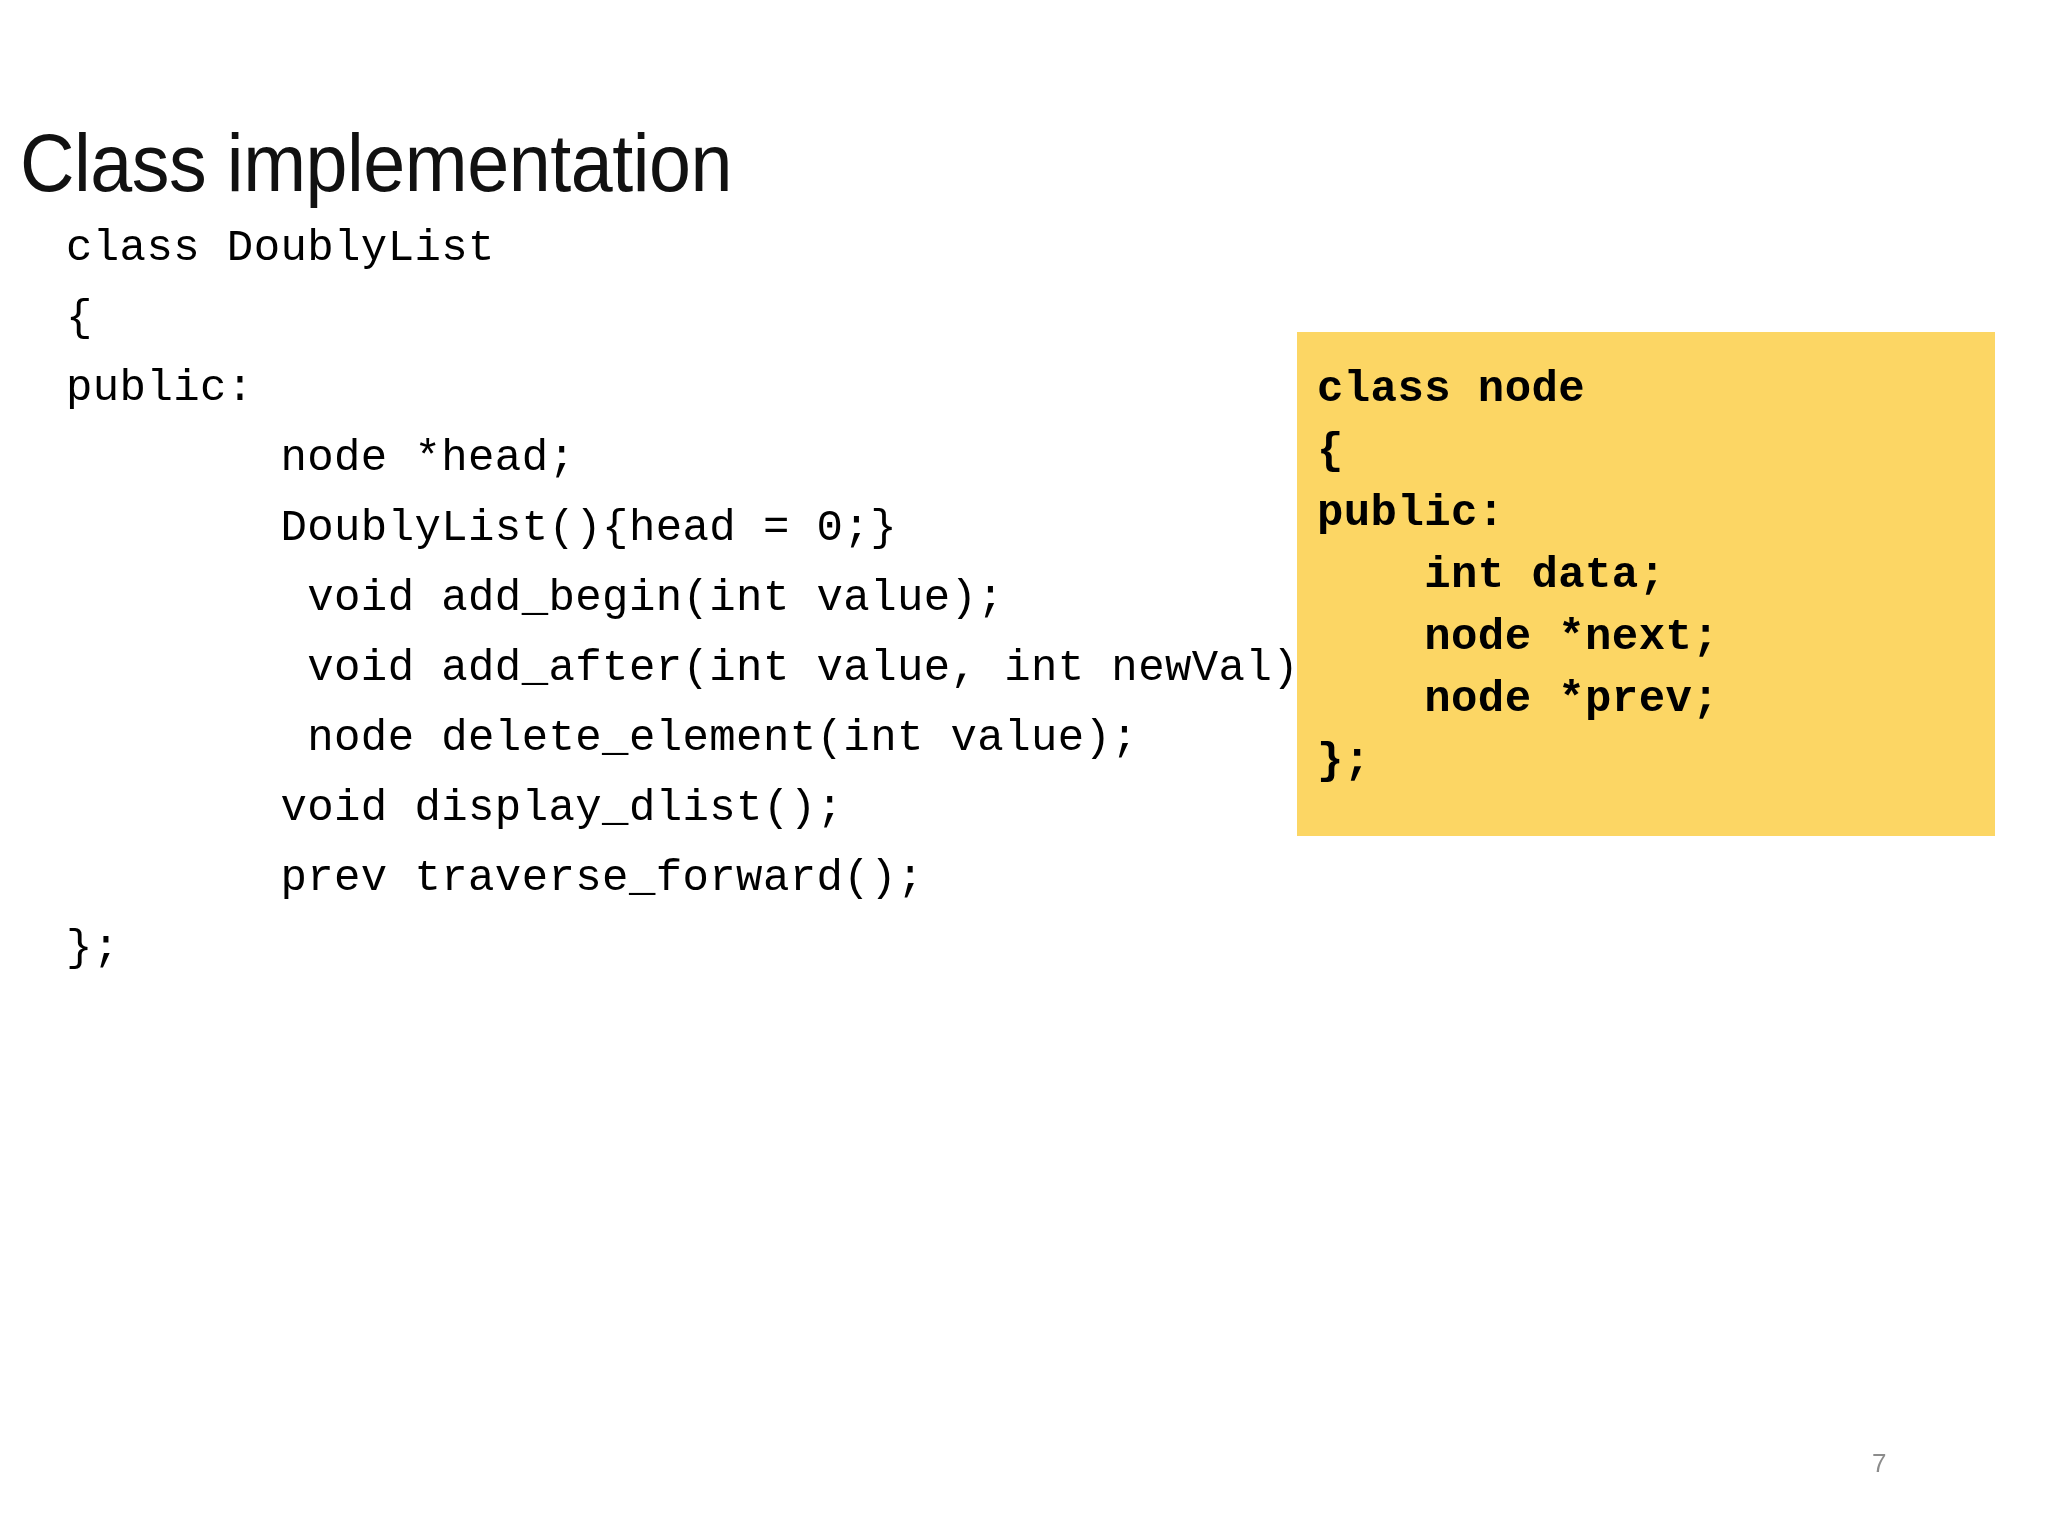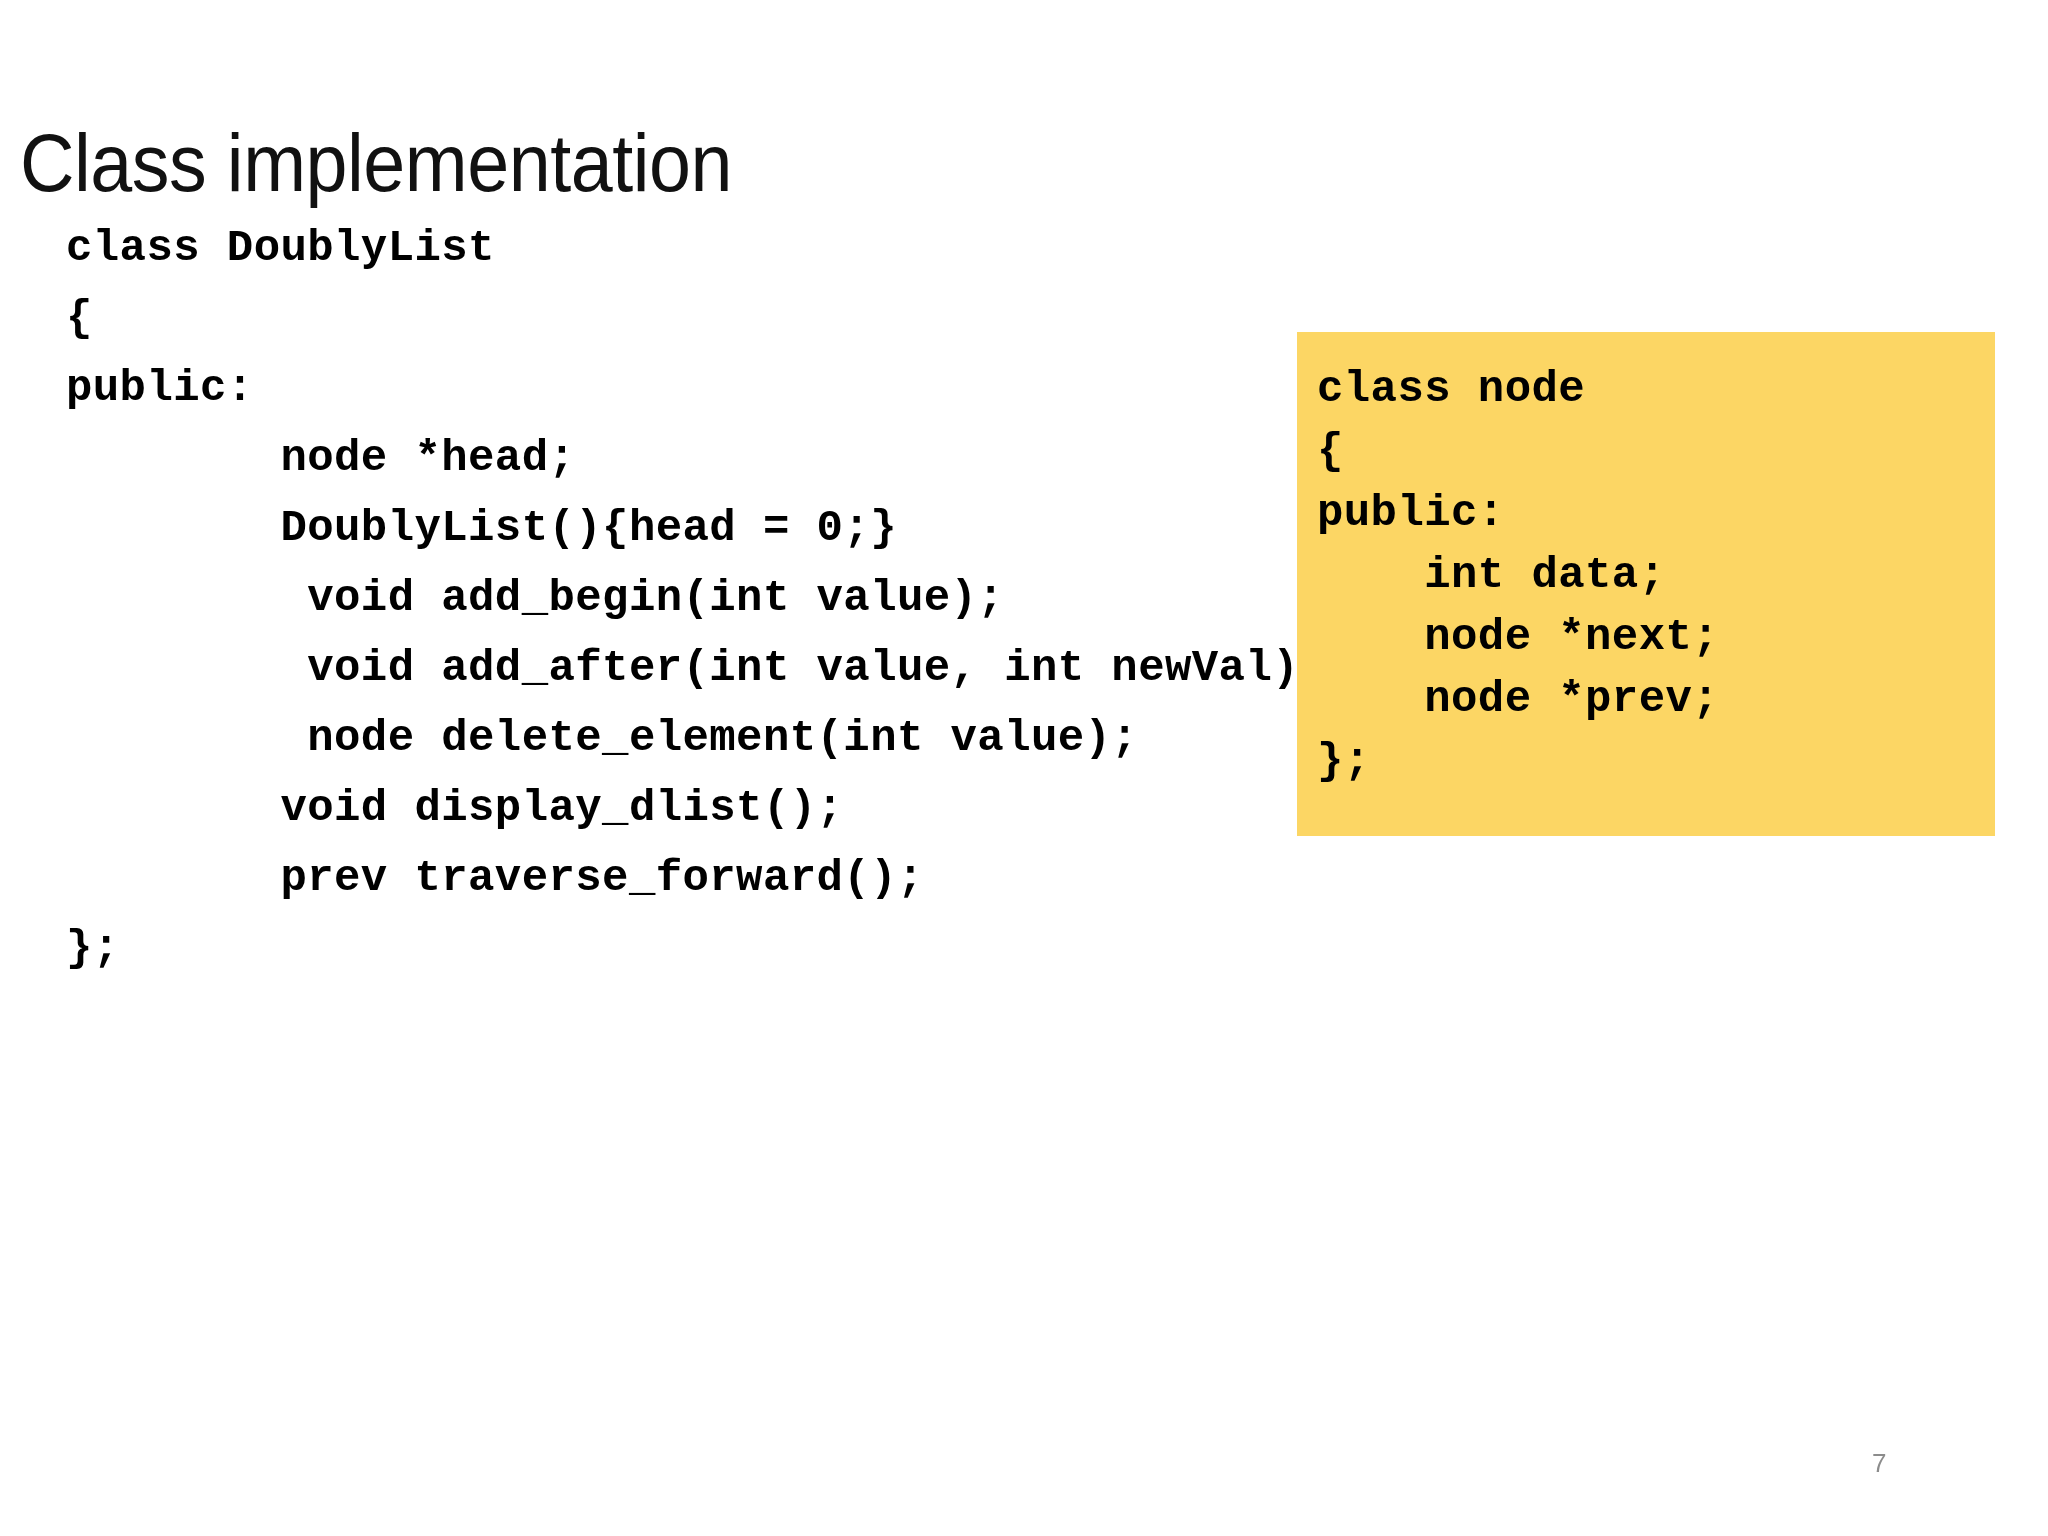--- a/index.html
+++ b/index.html
@@ -39,21 +39,21 @@
   #doubly-list-code {
     position: absolute;
     left: 66px;
     top: 213px;
     width: 1200px;
   }
 
   .code-line {
     font-family: "Liberation Mono", "DejaVu Sans Mono", monospace;
     font-size: 44px;
-    font-weight: 700;
+    font-weight: 400;
     line-height: 70px;
     height: 70px;
     color: #000000;
     white-space: pre;
     letter-spacing: 0.4px;
   }
 
   
   #node-class-box {
     position: absolute;

